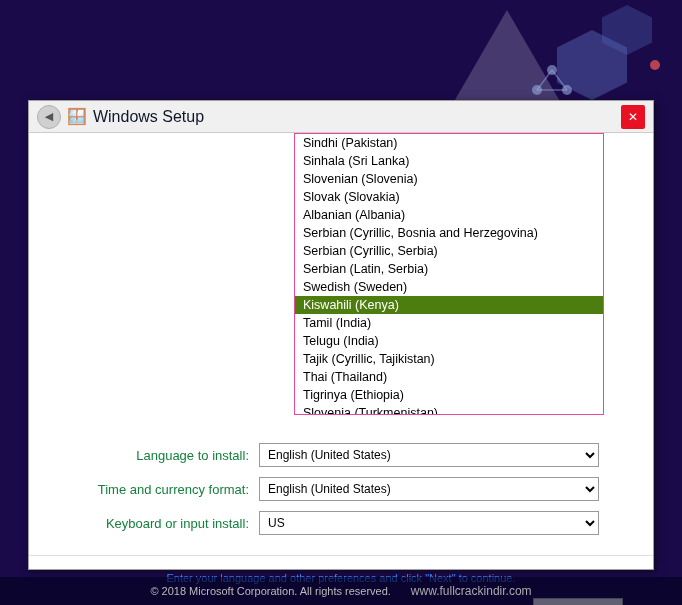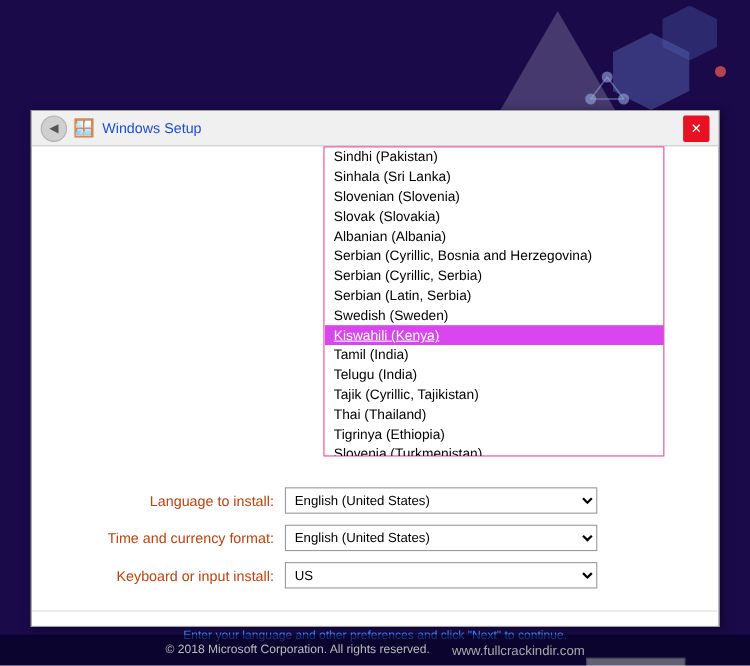--- a/index.html
+++ b/index.html
@@ -111,22 +111,22 @@
       cursor: pointer;
       font-size: 11px;
       color: #555;
     }
 
     .title-bar-icon {
       font-size: 16px;
     }
 
     .title-bar-title {
-      font-size: 13px;
-      color: #1d4ed8;
+      font-size: 16px;
+      color: #0f172a;
     }
 
     .title-bar-close {
       width: 24px;
       height: 24px;
       background: #e81123;
       border: none;
       border-radius: 2px;
       color: white;
       font-size: 12px;
@@ -185,46 +185,45 @@
 
     .language-item {
       padding: 2px 8px;
       color: #000;
       cursor: pointer;
       white-space: nowrap;
       font-size: 12.5px;
     }
 
     .language-item.selected {
-      background: #d946ef;
+      background: #4d7c0f;
       color: white;
-      text-decoration: underline;
     }
 
     
     .form-rows {
       margin-top: 290px;
     }
 
     .form-row {
       display: flex;
       align-items: center;
       margin-bottom: 10px;
     }
 
     .form-label {
       text-align: right;
       width: 200px;
       padding-right: 10px;
-      color: #c2410c;
+      color: #15803d;
       font-size: 13px;
     }
 
     .form-select {
-      width: 284px;
+      width: 340px;
       height: 24px;
       border: 1px solid #999;
       background: white;
       font-size: 12px;
       padding: 0 4px;
       cursor: pointer;
     }
 
     
     .footer-area {

